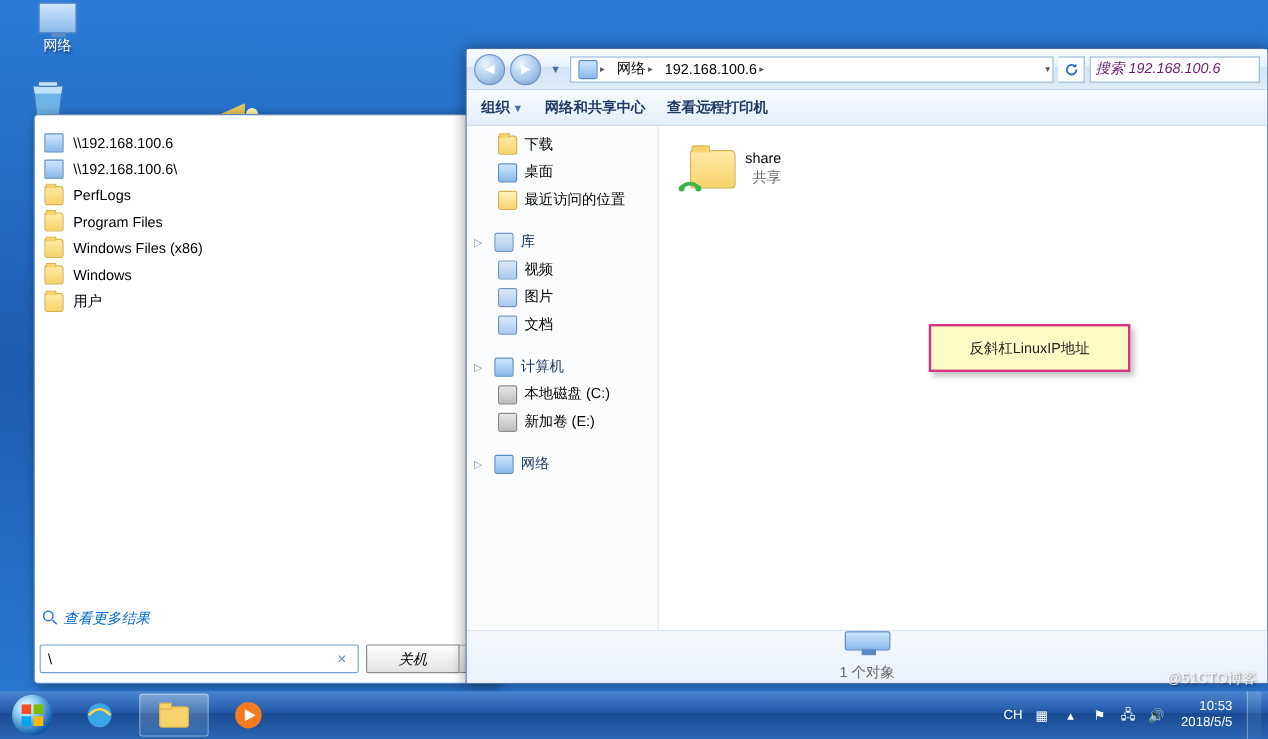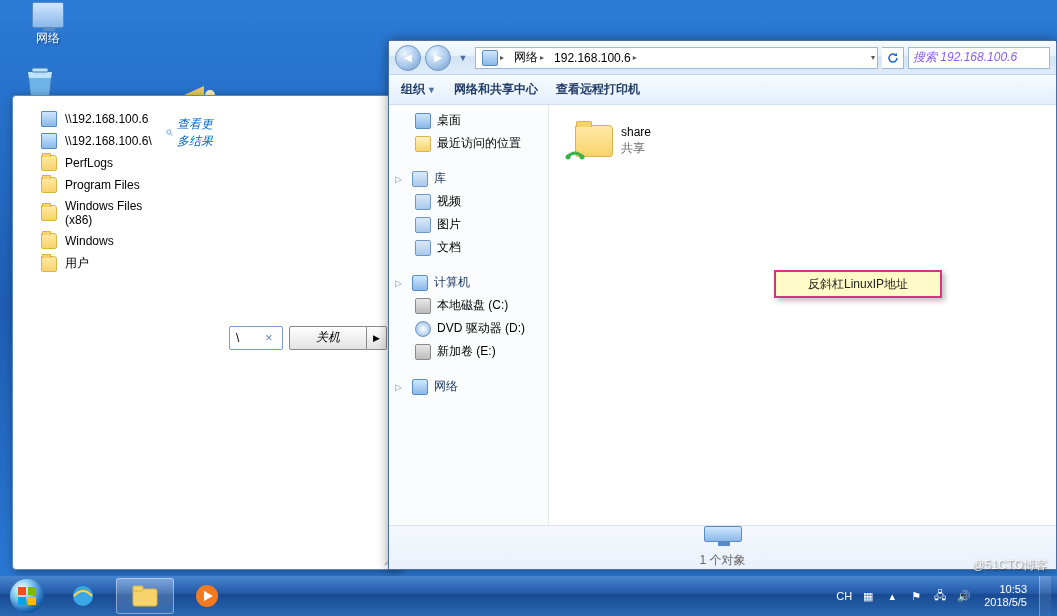--- a/index.html
+++ b/index.html
@@ -8,21 +8,21 @@
 
 .desktop-icon { position: absolute; top: 2px; left: 18px; width: 60px; text-align: center; color: white; text-shadow: 1px 1px 2px rgba(0,0,0,.5); }
 .desktop-icon .dicon { width: 32px; height: 26px; margin: 0 auto 2px; background: linear-gradient(#cfe7ff,#8ab8e8); border: 1px solid #5a8cc4; border-radius: 2px; position: relative; }
 .desktop-icon .dicon::after { content:""; position:absolute; bottom:-4px; left:10px; width:12px; height:4px; background:#5a8cc4; }
 
 .recycle-bin { position: absolute; top: 60px; left: 18px; width: 44px; height: 44px; }
 .recycle-bin svg { width: 44px; height: 44px; }
 .glow-icon { position: absolute; top: 82px; left: 182px; width: 40px; height: 26px; }
 
 
-.start-popup { position: absolute; left: 12px; top: 95px; width: 388px; height: 475px; background: #fff; border: 1px solid #5b8bbd; border-radius: 4px; box-shadow: 2px 2px 10px rgba(0,0,0,.4); padding: 12px 8px 8px 20px; display: flex; flex-direction: row; }
+.start-popup { position: absolute; left: 28px; top: 95px; width: 388px; height: 475px; background: #fff; border: 1px solid #5b8bbd; border-radius: 4px; box-shadow: 2px 2px 10px rgba(0,0,0,.4); padding: 12px 8px 8px 0; display: flex; flex-direction: column; }
 .start-list { flex: 1; }
 .start-item { display: flex; align-items: center; gap: 8px; padding: 3px 8px; cursor: pointer; }
 .icn { width: 16px; height: 16px; display: inline-block; flex-shrink: 0; }
 .icn-computer { background: linear-gradient(#cfe7ff,#8ab8e8); border:1px solid #5a8cc4; border-radius:1px; }
 .icn-folder { background: linear-gradient(#ffe9a6,#f7d36b); border:1px solid #d8b44b; border-radius:1px 3px 2px 2px; position: relative; }
 .icn-folder::before { content:""; position:absolute; top:-3px; left:0; width:7px; height:3px; background:#f7d36b; border:1px solid #d8b44b; border-bottom:none; border-radius:1px 1px 0 0; }
 .see-more { padding: 8px 10px 6px 6px; font-style: italic; }
 .see-more a { color: #0066cc; text-decoration: none; display: inline-flex; align-items: center; gap: 4px; }
 .see-more .mag { width:14px; height:14px; }
 .start-bottom { display: flex; gap: 6px; align-items: center; padding: 6px 4px 0 4px; border-top: none; }
@@ -36,39 +36,39 @@
 
 
 .explorer { position: absolute; left: 388px; top: 40px; width: 669px; height: 530px; background: #fff; border: 1px solid #4b6e9e; border-radius: 5px 5px 0 0; box-shadow: 0 0 12px rgba(0,0,0,.4); display: flex; flex-direction: column; }
 .ex-titlebar { height: 34px; background: linear-gradient(#f6fbff, #e7f1fb 45%, #d3e4f5 46%, #dfecf9); border-bottom: 1px solid #c4d5ea; display: flex; align-items: center; padding: 0 6px; gap: 4px; }
 .navbtn { width: 26px; height: 26px; border-radius: 50%; background: radial-gradient(circle at 35% 30%, #eaf4ff, #a9c9ec 55%, #6f97c5); border: 1px solid #6f97c5; display: flex; align-items: center; justify-content: center; color: #fff; cursor: pointer; font-size: 13px; }
 .navdrop { width: 16px; height: 26px; display:flex; align-items:center; justify-content:center; cursor:pointer; color:#4b6e9e; font-size:9px; }
 .addrbar { flex: 1; height: 22px; border: 1px solid #9db9d9; background: #fff; display: flex; align-items: center; padding: 0 2px; gap: 2px; }
 .addrbar .seg { padding: 0 4px; height: 18px; display: flex; align-items: center; gap: 2px; cursor: pointer; }
 .addrbar .tri { font-size: 8px; color: #555; }
 .refresh-cell { width: 22px; height: 22px; border: 1px solid #9db9d9; border-left: none; background: #fff; display: flex; align-items: center; justify-content: center; color: #1f66c1; cursor: pointer; }
-.searchbar { width: 142px; height: 22px; border: 1px solid #9db9d9; background: #fff; display: flex; align-items: center; padding: 0 4px; color: #8b5cf6; font-style: italic; overflow: hidden; }
+.searchbar { width: 142px; height: 22px; border: 1px solid #9db9d9; background: #fff; display: flex; align-items: center; padding: 0 4px; color: #701a75; font-style: italic; overflow: hidden; }
 .ex-toolbar { height: 30px; background: linear-gradient(#f7fbff,#e4eefb); border-bottom: 1px solid #cfdceb; display: flex; align-items: center; gap: 18px; padding: 0 12px; color: #1f3b66; }
 .ex-toolbar span { cursor: pointer; font-weight: bold; }
 .ex-toolbar .arr { font-size: 9px; margin-left: 2px; color: #4b6e9e; }
 .ex-body { flex: 1; display: flex; min-height: 0; }
 .navpane { width: 160px; border-right: 1px solid #e4e9ef; padding: 4px 0; overflow: hidden; background: #fafcfe; }
 .navgroup-head { display: flex; align-items: center; gap: 6px; padding: 3px 6px; color: #1f3b66; cursor: pointer; }
 .navgroup-head .exp { width: 11px; font-size: 9px; color: #7a91b0; }
 .navitem { display: flex; align-items: center; gap: 6px; padding: 3px 6px 3px 26px; cursor: pointer; }
 .navgroup-spacer { height: 12px; }
 .content { flex: 1; padding: 12px; position: relative; }
 .folder-item { display: inline-flex; align-items: center; gap: 8px; padding: 4px; cursor: pointer; }
 .folder-big { width: 48px; height: 40px; position: relative; }
 .folder-big .fold { position:absolute; right:0; top:4px; width:38px; height:32px; background: linear-gradient(#ffe9a6,#f7d36b); border:1px solid #d8b44b; border-radius:2px 4px 3px 3px; }
 .folder-big .fold::before { content:""; position:absolute; top:-5px; left:0; width:14px; height:5px; background:#f7d36b; border:1px solid #d8b44b; border-bottom:none; border-radius:2px 2px 0 0;}
 .folder-big .net { position:absolute; left:0; bottom:0; width:20px; height:20px; }
-.folder-meta { line-height: 1.3; }
+.folder-meta { line-height: 1.3; text-align: right; }
 .folder-meta .sub { color: #6d6d6d; }
-.callout { position: absolute; left: 225px; top: 165px; width: 168px; height: 28px; background: #fffac6; border: 2px solid #d63384; display: flex; align-items: center; justify-content: center; color: #222; box-shadow: 3px 3px 5px rgba(0,0,0,.25); }
+.callout { position: absolute; left: 225px; top: 165px; width: 168px; height: 40px; background: #fffac6; border: 2px solid #d63384; display: flex; align-items: center; justify-content: center; color: #222; box-shadow: 3px 3px 5px rgba(0,0,0,.25); }
 .statusbar { height: 44px; border-top: 1px solid #dbe4ef; background: linear-gradient(#f4f8fd,#eaf1fa); display: flex; align-items: center; gap: 10px; padding: 0 10px; color: #666; flex-direction: column; }
 .statusbar .monitor { width: 38px; height: 30px; background: linear-gradient(#cfe7ff,#8ab8e8); border:1px solid #5a8cc4; border-radius:2px; position:relative; }
 .statusbar .monitor::after { content:""; position:absolute; bottom:-5px; left:13px; width:12px; height:5px; background:#5a8cc4; }
 
 
 .taskbar { position: absolute; left: 0; bottom: 0; width: 1057px; height: 40px; background: linear-gradient(#4985cf, #2158a6 45%, #194a92 46%, #2a67b3); display: flex; align-items: center; padding: 0 4px; gap: 4px; margin-top: 20px; }
 .start-orb { width: 46px; height: 36px; display:flex; align-items:center; justify-content:center; cursor:pointer; }
 .start-orb .orb { width: 34px; height: 34px; border-radius: 50%; background: radial-gradient(circle at 35% 30%, #fff, #8dcff2 30%, #1260af 70%, #063a74); display:flex; align-items:center; justify-content:center; }
 .task-item { width: 58px; height: 36px; border-radius: 3px; display:flex; align-items:center; justify-content:center; cursor:pointer; }
 .task-item.active { background: linear-gradient(rgba(255,255,255,.3),rgba(255,255,255,.05)); box-shadow: inset 0 0 0 1px rgba(255,255,255,.4); }
@@ -197,20 +197,24 @@
 
   <div class="ex-toolbar">
     <span><span>组织</span><span class="arr">▼</span></span>
     <span>网络和共享中心</span>
     <span>查看远程打印机</span>
   </div>
 
   <div class="ex-body">
     <div class="navpane">
       <div class="navitem">
+          <span class="icn icn-folder"></span>
+          <span>下载</span>
+        </div>
+      <div class="navitem">
           <span class="icn icn-net"></span>
           <span>桌面</span>
         </div>
       <div class="navitem">
           <span class="icn icn-fav"></span>
           <span>最近访问的位置</span>
         </div>
       <div class="navgroup-spacer"></div>
       <div class="navgroup-head">
           <span class="exp">▷</span>
@@ -231,24 +235,20 @@
         </div>
       <div class="navgroup-spacer"></div>
       <div class="navgroup-head">
           <span class="exp">▷</span>
           <span class="icn icn-net"></span>
           <span>计算机</span>
         </div>
       <div class="navitem">
           <span class="icn icn-drive"></span>
           <span>本地磁盘 (C:)</span>
-        </div>
-      <div class="navitem">
-          <span class="icn icn-dvd"></span>
-          <span>DVD 驱动器 (D:)</span>
         </div>
       <div class="navitem">
           <span class="icn icn-drive"></span>
           <span>新加卷 (E:)</span>
         </div>
       <div class="navgroup-spacer"></div>
       <div class="navgroup-head">
           <span class="exp">▷</span>
           <span class="icn icn-net"></span>
           <span>网络</span>

